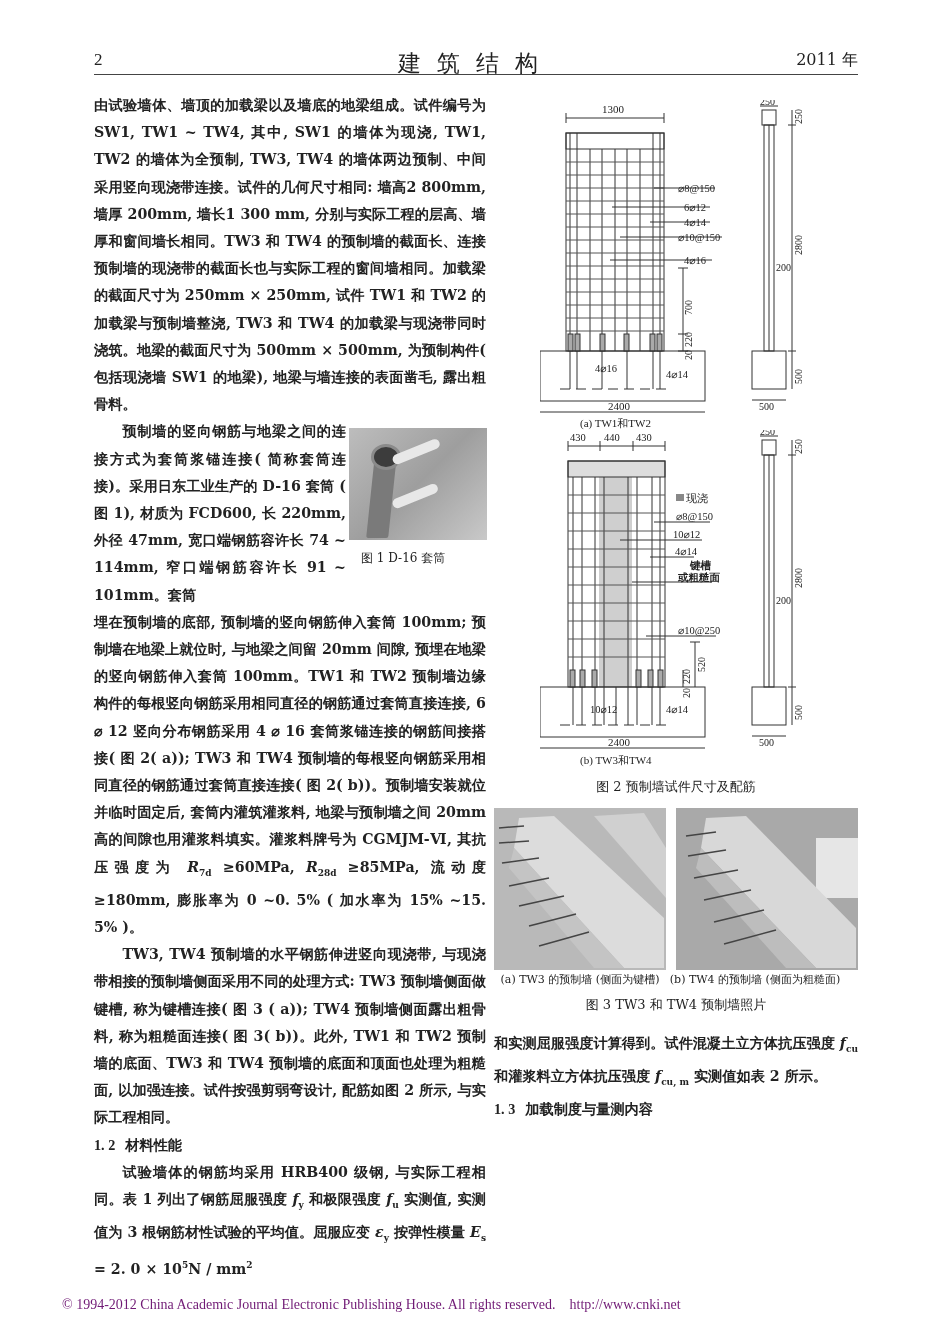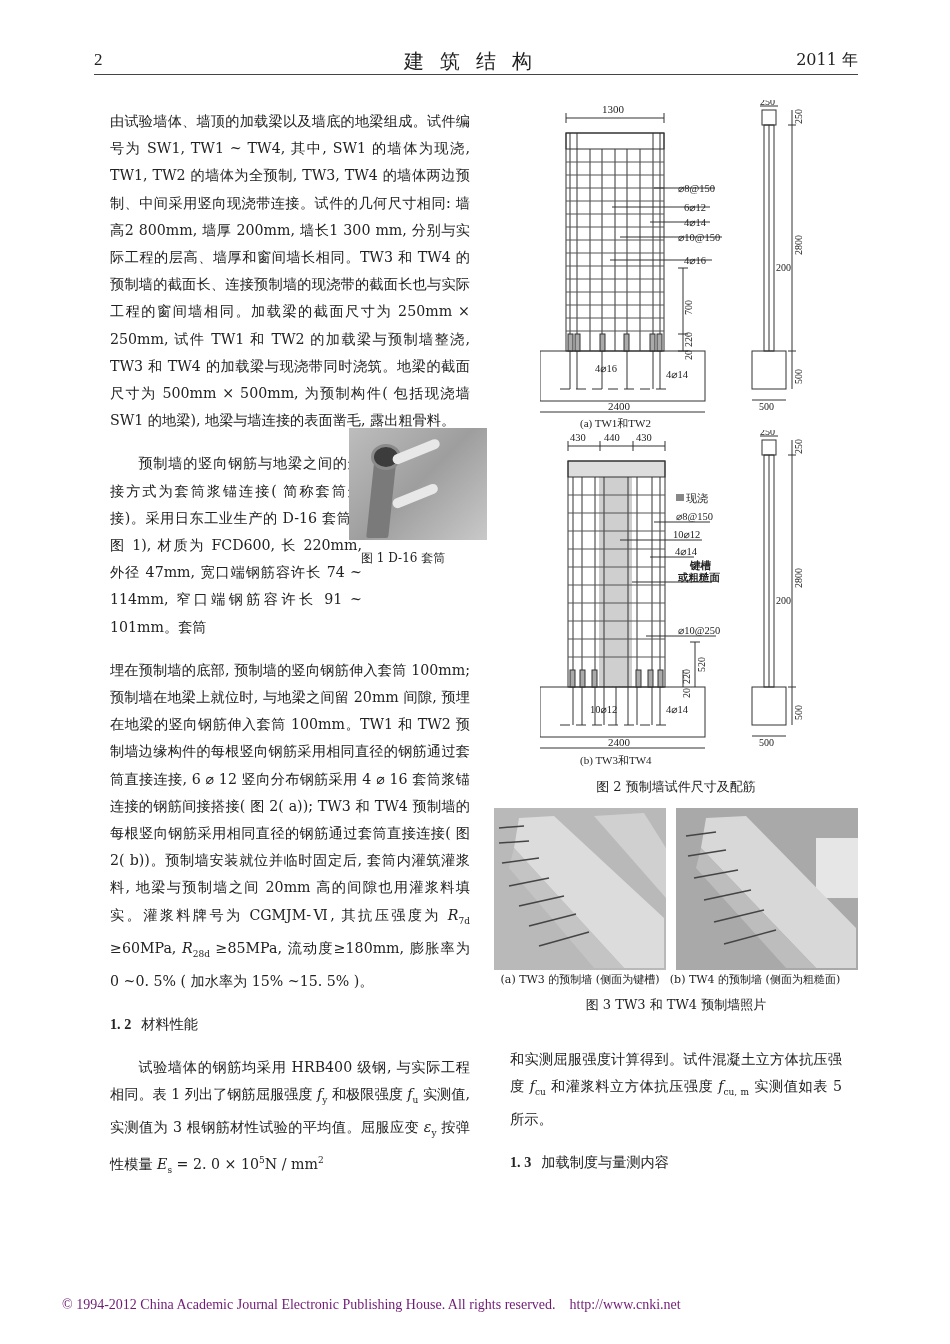--- a/index.html
+++ b/index.html
@@ -1,23 +1,23 @@
 <!DOCTYPE html>
 <html><head>
 <meta charset="utf-8">
 <style>
   html, body { margin:0; padding:0; background:#fff; }
   body { width:950px; height:1344px; position:relative; overflow:hidden;
          font-family:"DejaVu Serif","Liberation Serif",serif; color:#222; }
   .header { position:absolute; left:94px; right:92px; top:48px; height:26px; border-bottom:1px solid #444; }
   .header .pg { position:absolute; left:0; top:2px; font-size:17px; font-family:"Liberation Serif",serif; }
-  .header .jt { position:absolute; left:0; right:0; text-align:center; top:0; font-size:20px; letter-spacing:16px; }
+  .header .jt { position:absolute; left:0; right:0; text-align:center; top:0; font-size:23px; letter-spacing:16px; }
   .header .yr { position:absolute; right:0; top:2px; font-size:16px; }
   .col { position:absolute; font-size:14.2px; line-height:27.2px; text-align:justify; }
-  .col p { margin:16px; }
+  .col p { margin:0;font-weight:bold; }
   .indent { text-indent:2em; }
   .h2 { font-weight:normal; }
   .h2 b { font-family:"Liberation Serif",serif; margin-right:10px; }
   .left { left:94px; width:392px; top:92px; }
   .fig1-wrap { position:absolute; left:349px; top:428px; width:138px; }
   .fig1-photo { width:138px; height:112px; background:linear-gradient(135deg,#bdbdbd,#9e9e9e 50%,#c9c9c9); position:relative; }
   .fig1-photo .tube { position:absolute; left:22px; top:18px; width:22px; height:92px; background:#7a7a7a; border-radius:10px 10px 2px 2px; transform:skewX(-6deg); }
   .fig1-photo .hole { position:absolute; left:22px; top:16px; width:24px; height:20px; border-radius:50%; background:#3c3c3c; border:3px solid #8a8a8a; }
   .fig1-photo .bar1 { position:absolute; left:44px; top:28px; width:50px; height:10px; background:#e8e8e8; border-radius:5px; transform:rotate(-22deg); transform-origin:left center; }
   .fig1-photo .bar2 { position:absolute; left:44px; top:72px; width:48px; height:10px; background:#e8e8e8; border-radius:5px; transform:rotate(-22deg); transform-origin:left center; }
@@ -42,20 +42,21 @@
 <div class="header">
   <span class="pg">2</span>
   <span class="jt">建筑结构</span>
   <span class="yr">2011 年</span>
 </div>
 
 <div class="col left">
   <p>由试验墙体、墙顶的加载梁以及墙底的地梁组成。试件编号为 SW1, TW1 ~ TW4, 其中, SW1 的墙体为现浇, TW1, TW2 的墙体为全预制, TW3, TW4 的墙体两边预制、中间采用竖向现浇带连接。试件的几何尺寸相同: 墙高2 800mm, 墙厚 200mm, 墙长1 300 mm, 分别与实际工程的层高、墙厚和窗间墙长相同。TW3 和 TW4 的预制墙的截面长、连接预制墙的现浇带的截面长也与实际工程的窗间墙相同。加载梁的截面尺寸为 250mm × 250mm, 试件 TW1 和 TW2 的加载梁与预制墙整浇, TW3 和 TW4 的加载梁与现浇带同时浇筑。地梁的截面尺寸为 500mm × 500mm, 为预制构件( 包括现浇墙 SW1 的地梁), 地梁与墙连接的表面凿毛, 露出粗骨料。</p>
   <p class="indent wrap-narrow" style="width:252px;">预制墙的竖向钢筋与地梁之间的连接方式为套筒浆锚连接( 简称套筒连接)。采用日东工业生产的 D-16 套筒 ( 图 1), 材质为 FCD600, 长 220mm, 外径 47mm, 宽口端钢筋容许长 74 ~ 114mm, 窄口端钢筋容许长 91 ~ 101mm。套筒</p>
   <p><span>埋在预制墙的底部, 预制墙的竖向钢筋伸入套筒 100mm; 预制墙在地梁上就位时, 与地梁之间留 20mm 间隙, 预埋在地梁的竖向钢筋伸入套筒 100mm。TW1 和 TW2 预制墙边缘构件的每根竖向钢筋采用相同直径的钢筋通过套筒直接连接, 6 ⌀ 12 竖向分布钢筋采用 4 ⌀ 16 套筒浆锚连接的钢筋间接搭接( 图 2( a)); TW3 和 TW4 预制墙的每根竖向钢筋采用相同直径的钢筋通过套筒直接连接( 图 2( b))。预制墙安装就位并临时固定后, 套筒内灌筑灌浆料, 地梁与预制墙之间 20mm 高的间隙也用灌浆料填实。灌浆料牌号为 CGMJM-Ⅵ, 其抗压强度为</span> <i>R</i><sub>7d</sub><span> ≥60MPa, </span><i>R</i><sub>28d</sub><span> ≥85MPa, 流动度≥180mm, 膨胀率为 0 ~0. 5% ( 加水率为 15% ~15. 5% )。</span></p>
+  <p class="indent">TW3, TW4 预制墙的水平钢筋伸进竖向现浇带, 与现浇带相接的预制墙侧面采用不同的处理方式: TW3 预制墙侧面做键槽, 称为键槽连接( 图 3 ( a)); TW4 预制墙侧面露出粗骨料, 称为粗糙面连接( 图 3( b))。此外, TW1 和 TW2 预制墙的底面、TW3 和 TW4 预制墙的底面和顶面也处理为粗糙面, 以加强连接。试件按强剪弱弯设计, 配筋如图 2 所示, 与实际工程相同。</p>
   <p class="h2"><b>1. 2</b><span>材料性能</span></p>
   <p class="indent"><span>试验墙体的钢筋均采用 HRB400 级钢, 与实际工程相同。表 1 列出了钢筋屈服强度 </span><i>f</i><sub>y</sub><span> 和极限强度 </span><i>f</i><sub>u</sub><span> 实测值, 实测值为 3 根钢筋材性试验的平均值。屈服应变 </span><i>ε</i><sub>y</sub><span> 按弹性模量 </span><i>E</i><sub>s</sub><span> = 2. 0 × 10</span><sup>5</sup><span>N / mm</span><sup>2</sup></p>
 </div>
 
 <div class="fig1-wrap">
   <div class="fig1-photo">
     <div class="tube"></div>
     <div class="hole"></div>
     <div class="bar1"></div>
     <div class="bar2"></div>
@@ -294,17 +295,17 @@
           <line x1="48" y1="136" x2="100" y2="122"></line>
       </g>
     </svg>
   </div>
   <div class="cap-sm" style="position:absolute;left:0;width:172px;top:164px;font-size:11px;">(a) TW3 的预制墙 (侧面为键槽)</div>
   <div class="cap-sm" style="position:absolute;left:170px;width:182px;top:164px;font-size:11px;">(b) TW4 的预制墙 (侧面为粗糙面)</div>
 </div>
 <div class="fig3-cap">图 3   TW3 和 TW4 预制墙照片</div>
 
 <div class="col right-text">
-  <p><span>和实测屈服强度计算得到。试件混凝土立方体抗压强度 </span><i>f</i><sub>cu</sub><span> 和灌浆料立方体抗压强度 </span><i>f</i><sub>cu, m</sub><span> 实测值如表 5 所示。</span></p>
+  <p><span>和实测屈服强度计算得到。试件混凝土立方体抗压强度 </span><i>f</i><sub>cu</sub><span> 和灌浆料立方体抗压强度 </span><i>f</i><sub>cu, m</sub><span> 实测值如表 2 所示。</span></p>
   <p class="h2"><b>1. 3</b><span>加载制度与量测内容</span></p>
 </div>
 
 <div class="footer">© 1994-2012 China Academic Journal Electronic Publishing House. All rights reserved.    http://www.cnki.net</div>
 
 </body></html>

